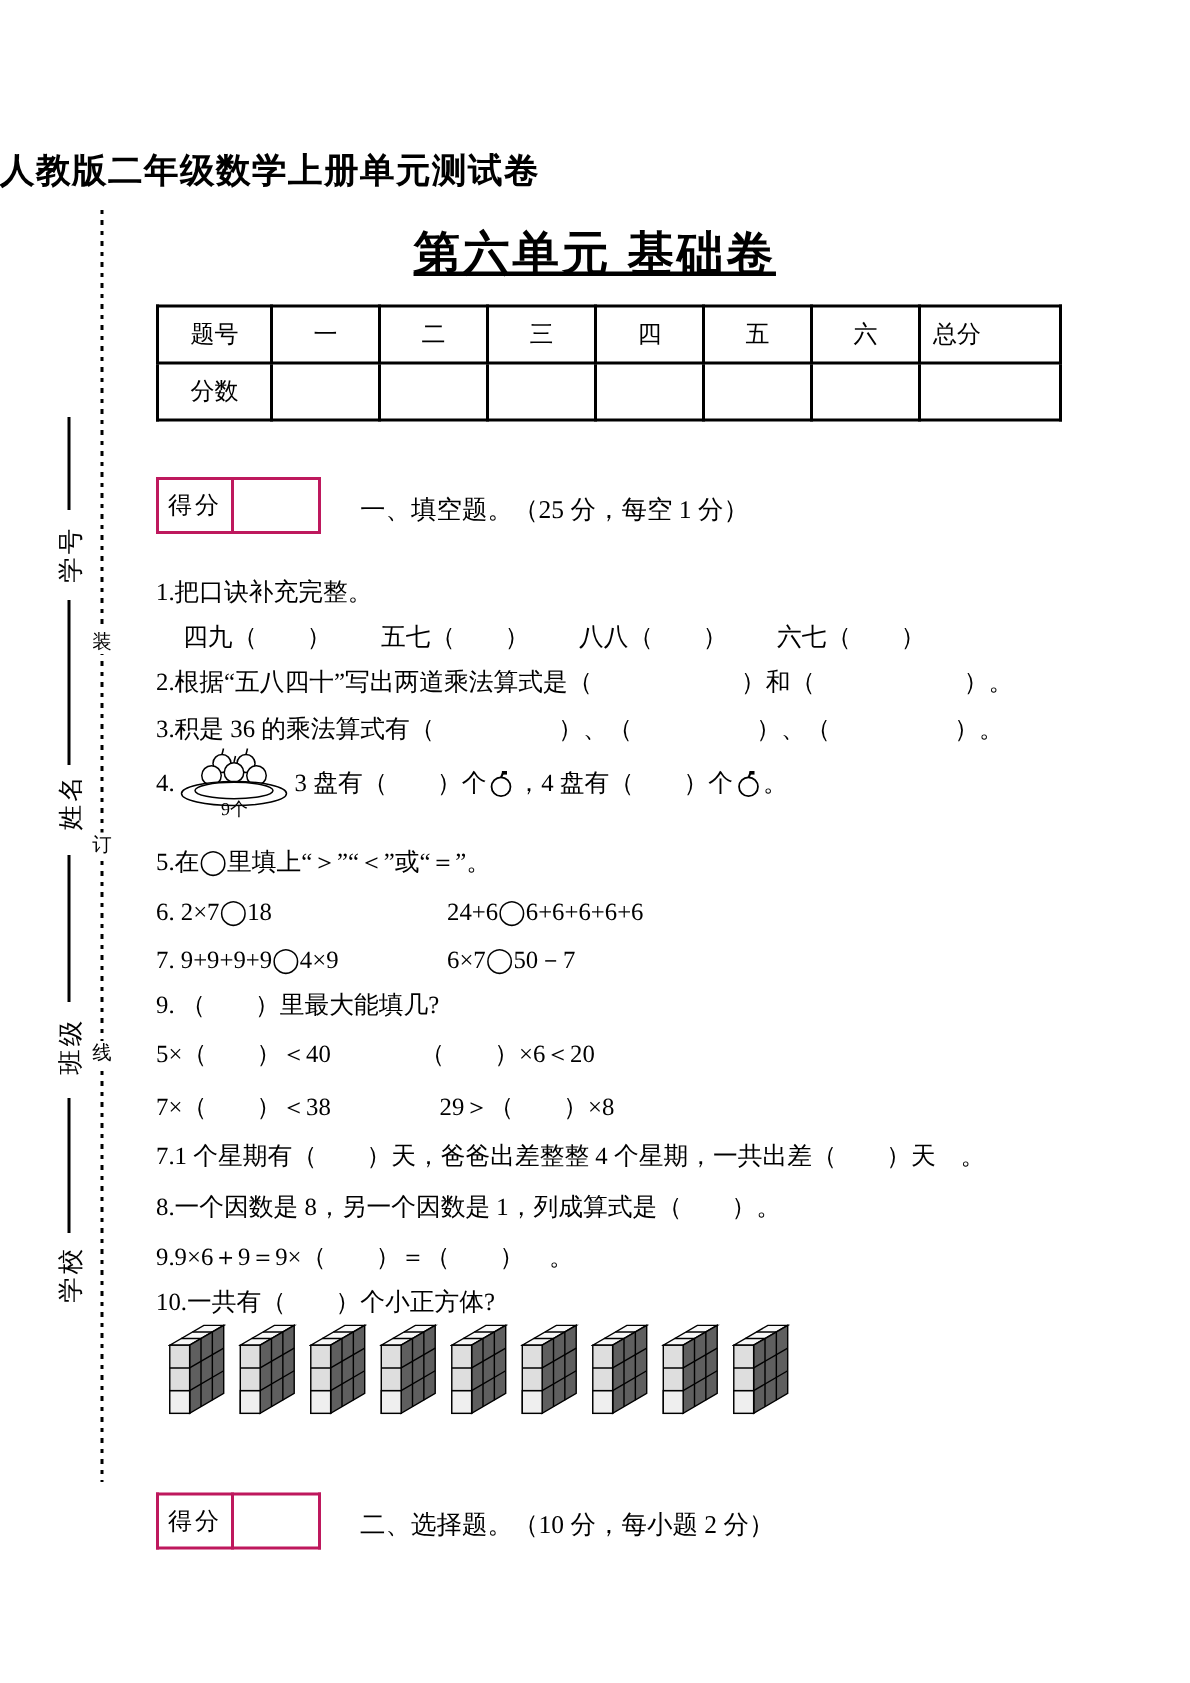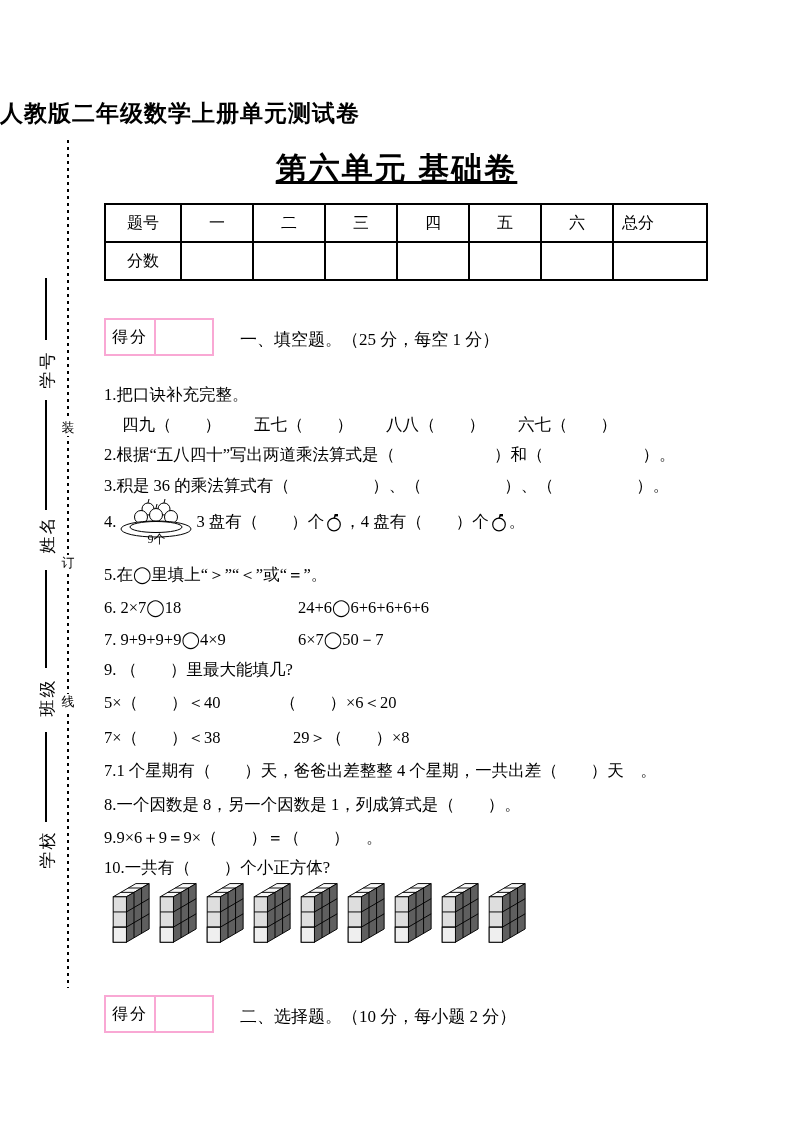--- a/index.html
+++ b/index.html
@@ -39,21 +39,21 @@
   
   .score-table { position:absolute; left:104px; top:203px; border-collapse:collapse; table-layout:fixed; }
   .score-table td {
     border:2px solid #000; height:38px; text-align:center;
     font-size:16px; vertical-align:middle; padding:0;
   }
   .score-table td.zf { text-align:left; padding-left:8px; vertical-align:top; padding-top:8px; }
   .score-table td.hdr { vertical-align:top; padding-top:8px; }
   
   .defen { position:absolute; border-collapse:collapse; }
-  .defen td { border:2px solid #f9a8d4; height:36px; font-size:16px; text-align:center; vertical-align:middle; }
+  .defen td { border:2px solid #be185d; height:36px; font-size:16px; text-align:center; vertical-align:middle; }
   .defen td.lbl { width:50px; letter-spacing:2px; }
   .defen td.blank { width:58px; }
   .sec-heading { position:absolute; font-size:17px; white-space:nowrap; }
   
   .qline { position:absolute; left:104px; font-size:16.5px; white-space:nowrap; line-height:24px; }
   .indent { left:122px; }
   .tworow { position:absolute; left:104px; height:24px; width:560px; font-size:16.5px; line-height:24px; }
   .tworow .c1 { position:absolute; left:0; white-space:nowrap; }
   .tworow .c2 { position:absolute; white-space:nowrap; }
   .off194 { left:194px; } .off176 { left:176px; } .off164 { left:164px;margin-left:25px; }

